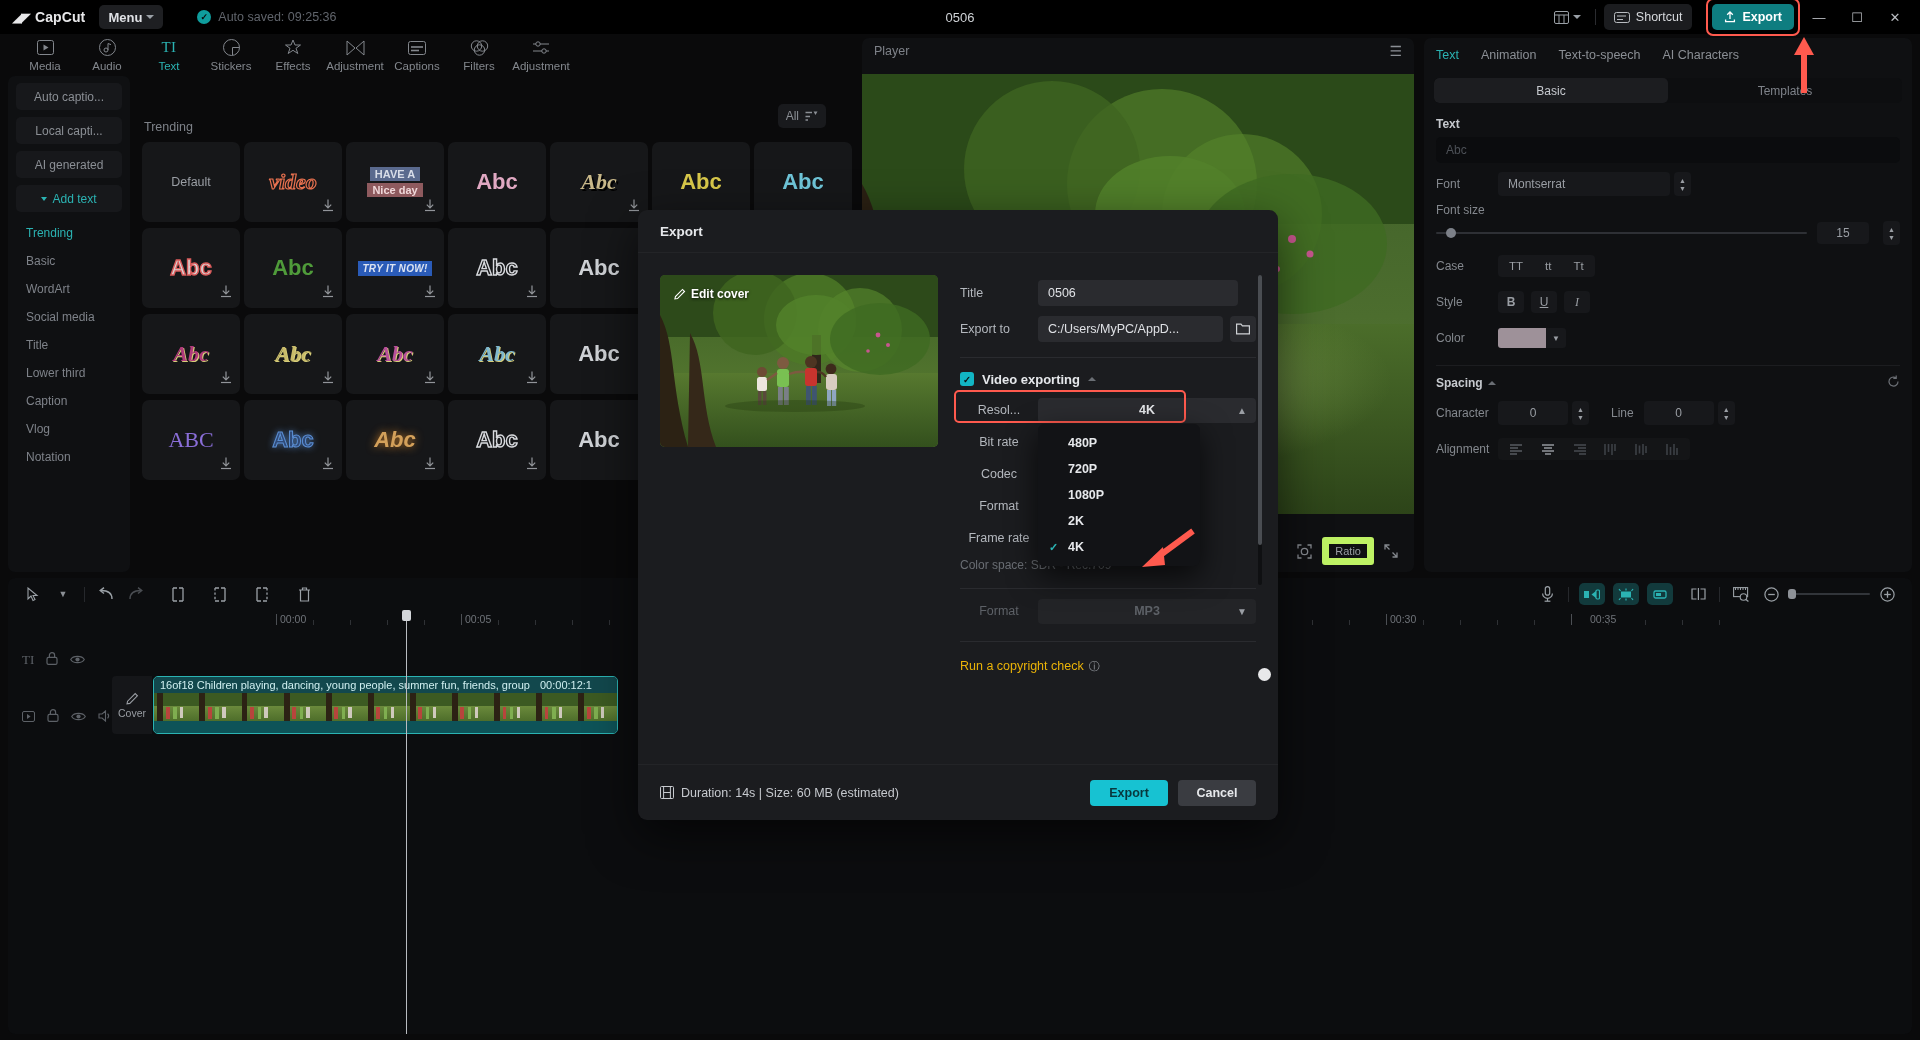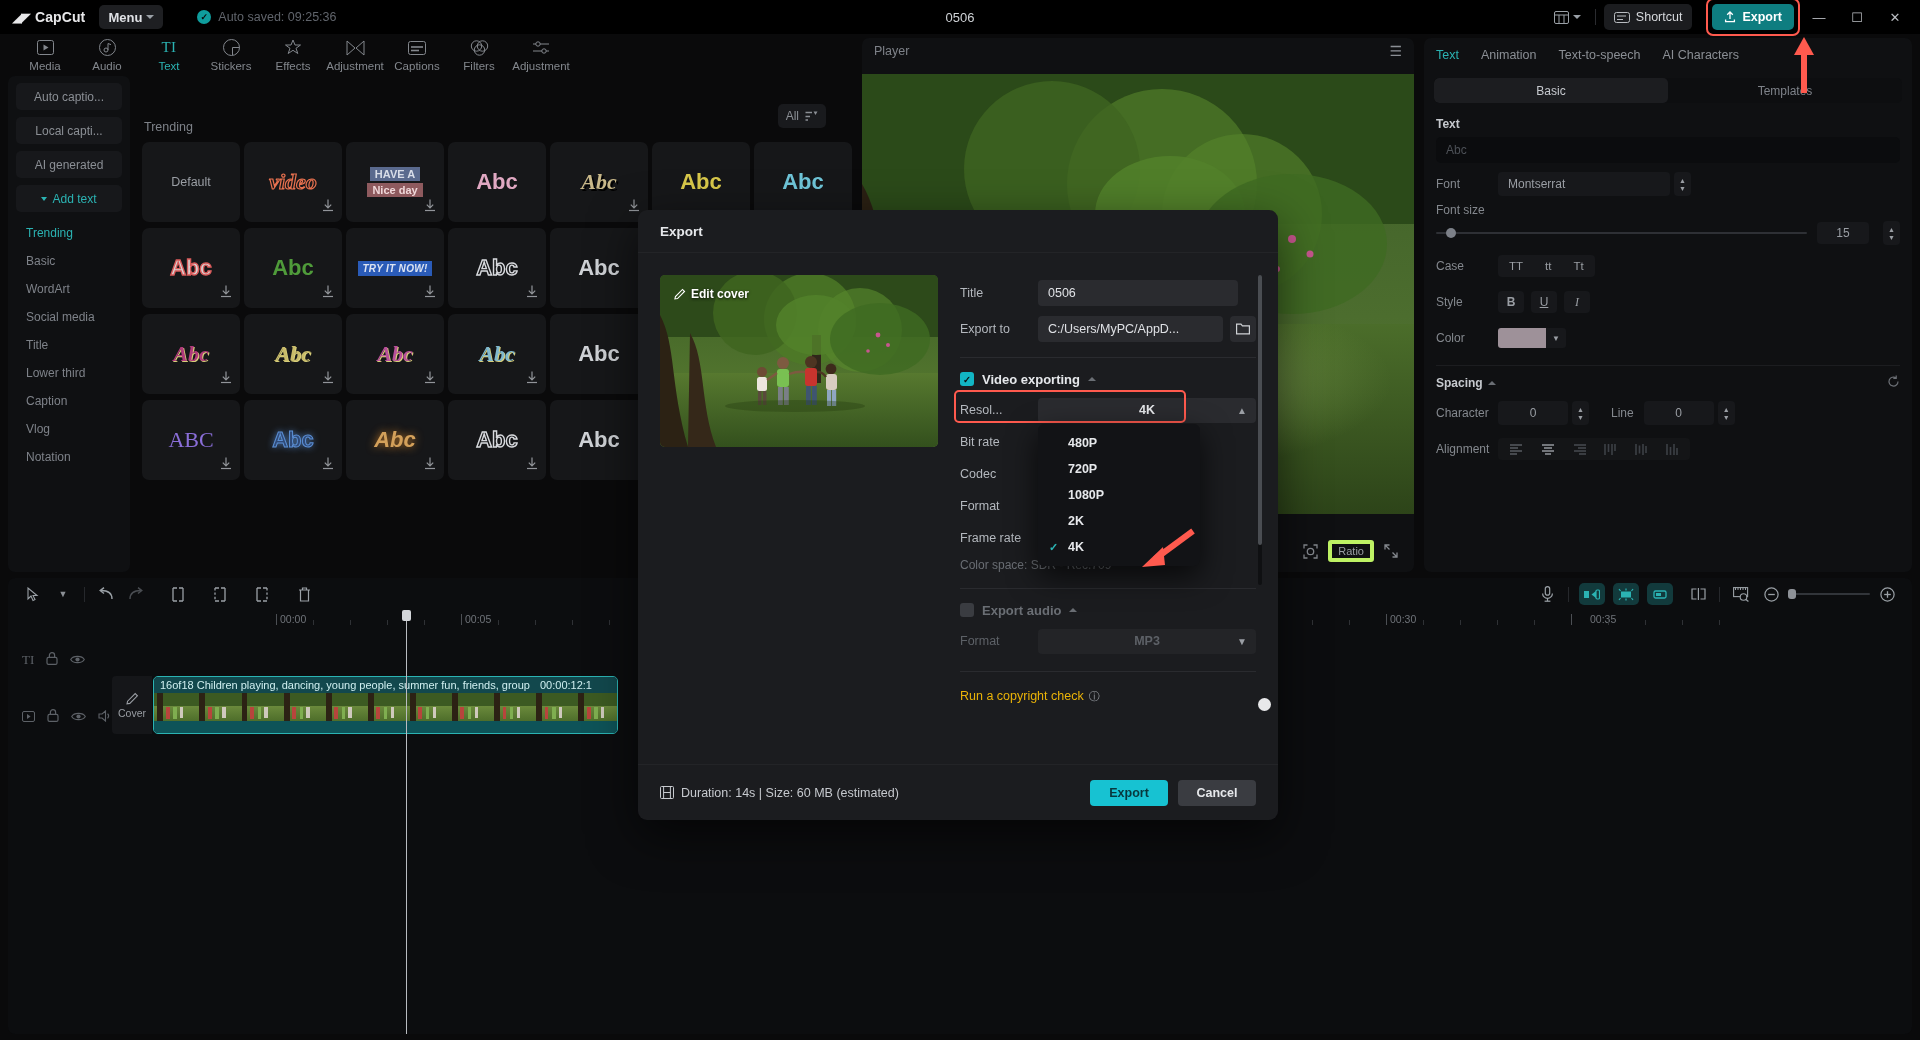--- a/index.html
+++ b/index.html
@@ -112,21 +112,21 @@
   .player-hd { height: 26px; display: flex; align-items: center; padding: 0 12px; }
   .player-hd .lbl { font-size: 12.5px; color: #7e8289; }
   .player-hd .hamb { margin-left: auto; color: #8b8f95; font-size: 14px; cursor: pointer; }
   .stage { position: absolute; left: 0; top: 36px; width: 552px; height: 440px; overflow: hidden; }
   .player-ctl {
     position: absolute; left: 0; bottom: 6px; width: 552px; height: 30px;
     display: flex; align-items: center; justify-content: flex-end; gap: 10px; padding-right: 16px;
   }
   .pc-icon { color: #85898f; cursor: pointer; display:flex; align-items:center; }
   .ratio-btn {
-    border: 4px solid #bef264; border-radius: 3px; padding: 1px 6px;
+    border: 7px solid #bef264; border-radius: 3px; padding: 1px 6px;
     font-size: 11px; color: #9a9ea4; cursor: pointer;
   }
 
   
   .rightpanel {
     position: absolute; left: 1424px; top: 38px; width: 488px; height: 534px;
     background: #0f1012; border-radius: 7px;
   }
   .rp-tabs { display: flex; align-items: center; gap: 22px; height: 34px; padding: 0 12px; }
   .rp-tab { font-size: 12.5px; color: #8b8f95; cursor: pointer; }
@@ -244,21 +244,21 @@
     display: flex; align-items: center; padding: 0 10px; font-size: 12.5px; color: #dfe1e5;
   }
   .folder-btn { width: 26px; height: 26px; border-radius: 4px; background: #2a2b2f; margin-left: 7px; display:flex;align-items:center;justify-content:center; cursor:pointer; }
   .fdivider { height: 1px; background: #2a2b2f; margin: 10px 0 6px; }
   .sect-chk { display: flex; align-items: center; gap: 8px; height: 30px; }
   .chkbox { width: 14px; height: 14px; border-radius: 3px; background: #12b6c4; display:flex;align-items:center;justify-content:center; color:#0a0a0b; font-size:9.5px; font-weight:700; }
   .chkbox.off { background: #3a3c41; }
   .sect-lbl { font-size: 13px; font-weight: 700; color: #e6e8eb; }
   .sect-lbl.dim { color: #6a6e74; }
   .caret-up { width:0;height:0;border-left:4px solid transparent;border-right:4px solid transparent;border-bottom:4px solid #6a6e74; }
-  .srow { display: flex; align-items: center; height: 32px; position: relative; }
+  .srow { display: flex; align-items: center; height: 32px; position: relative; text-align: center; }
   .srow .lab { width: 78px; font-size: 12.5px; color: #b4b8be; }
   .srow .lab.dim { color: #5d6167; }
   .sselect {
     flex: 1; height: 25px; border-radius: 4px; background: #2a2b2f;
     display: flex; align-items: center; justify-content: center; position: relative;
     font-size: 12.5px; color: #e6e8eb; font-weight: 700; cursor: pointer;
   }
   .sselect.dim { background: #232427; color: #5d6167; }
   .sselect .cv { position: absolute; right: 9px; color: #9a9ea4; font-size: 10px; }
   .res-hl {
@@ -1286,25 +1286,20 @@
           <span class="lab">Format</span>
         </div>
         <div class="srow">
           <span class="lab">Frame rate</span>
         </div>
 
         <div class="colorspace">Color space: SDR - Rec.709</div>
 
         <div class="fdivider" style="margin-top:16px"></div>
 
-        <div class="sect-chk">
-          <span class="chkbox off"></span>
-          <span class="sect-lbl dim">Export audio</span>
-          <span class="caret-up"></span>
-        </div>
 
         <div class="srow">
           <span class="lab dim">Format</span>
           <div class="sselect dim">
             <span>MP3</span>
             <span class="cv">▼</span>
           </div>
         </div>
 
         <div class="fdivider" style="margin-top:14px"></div>

